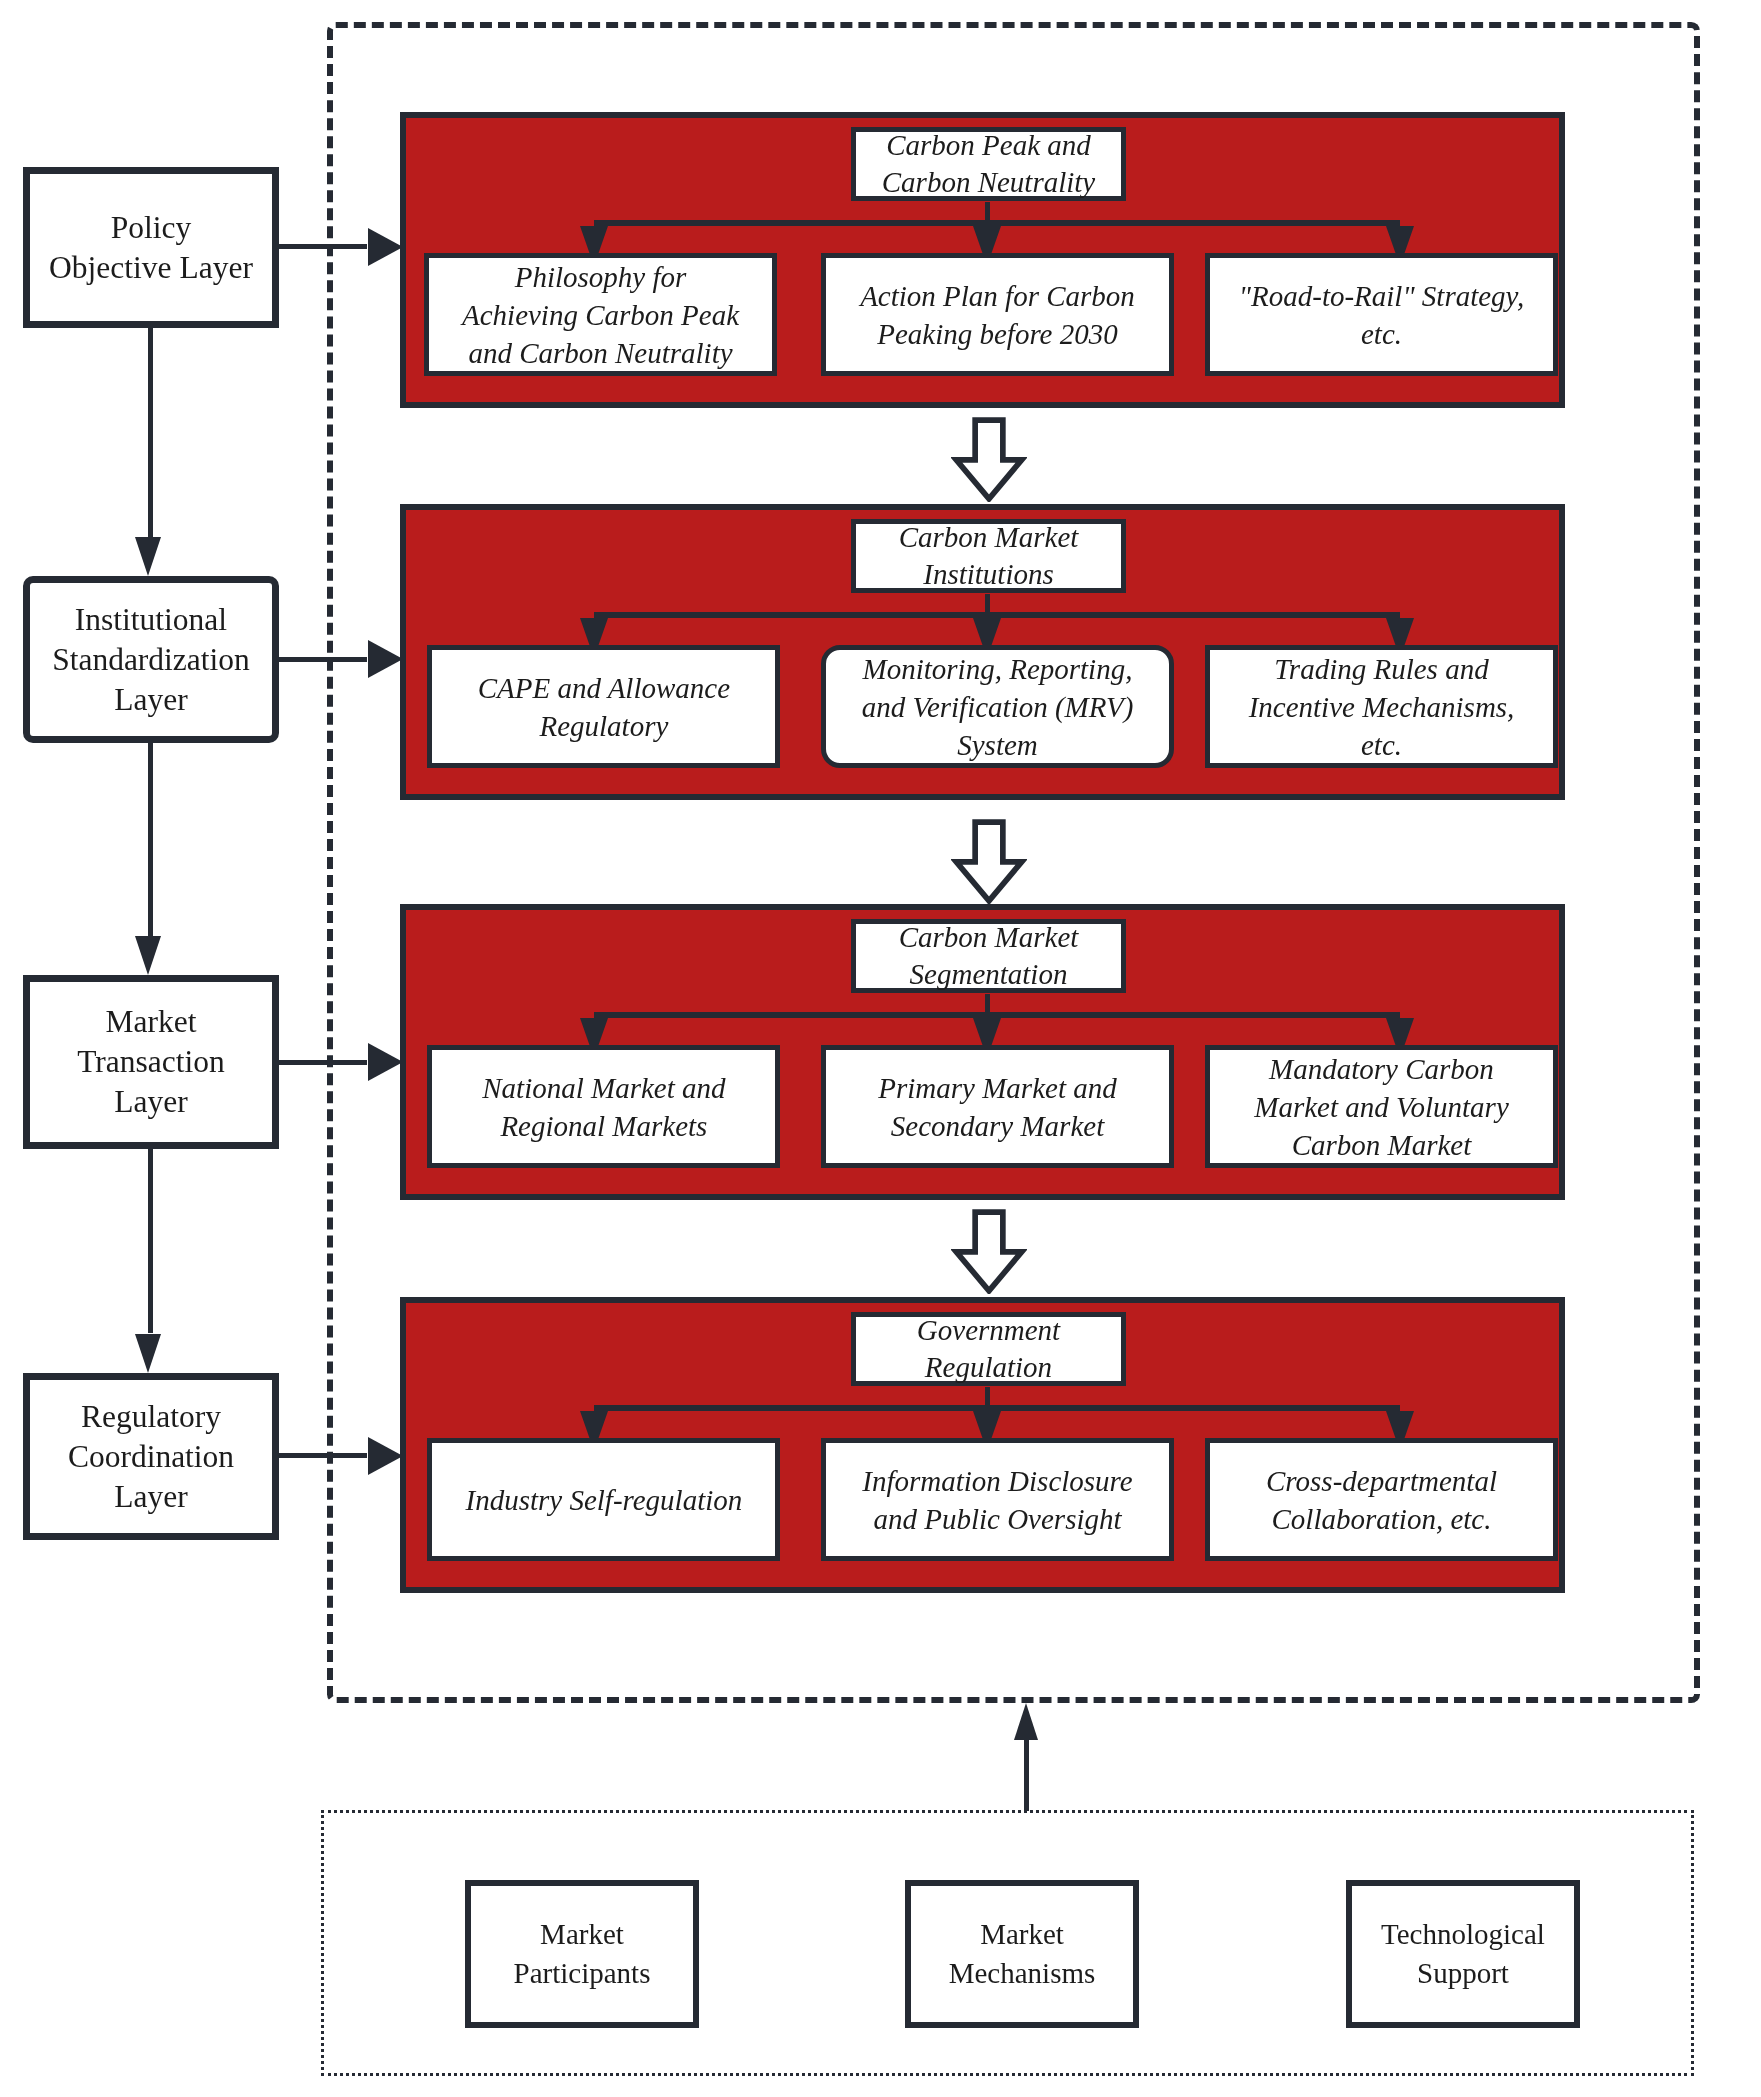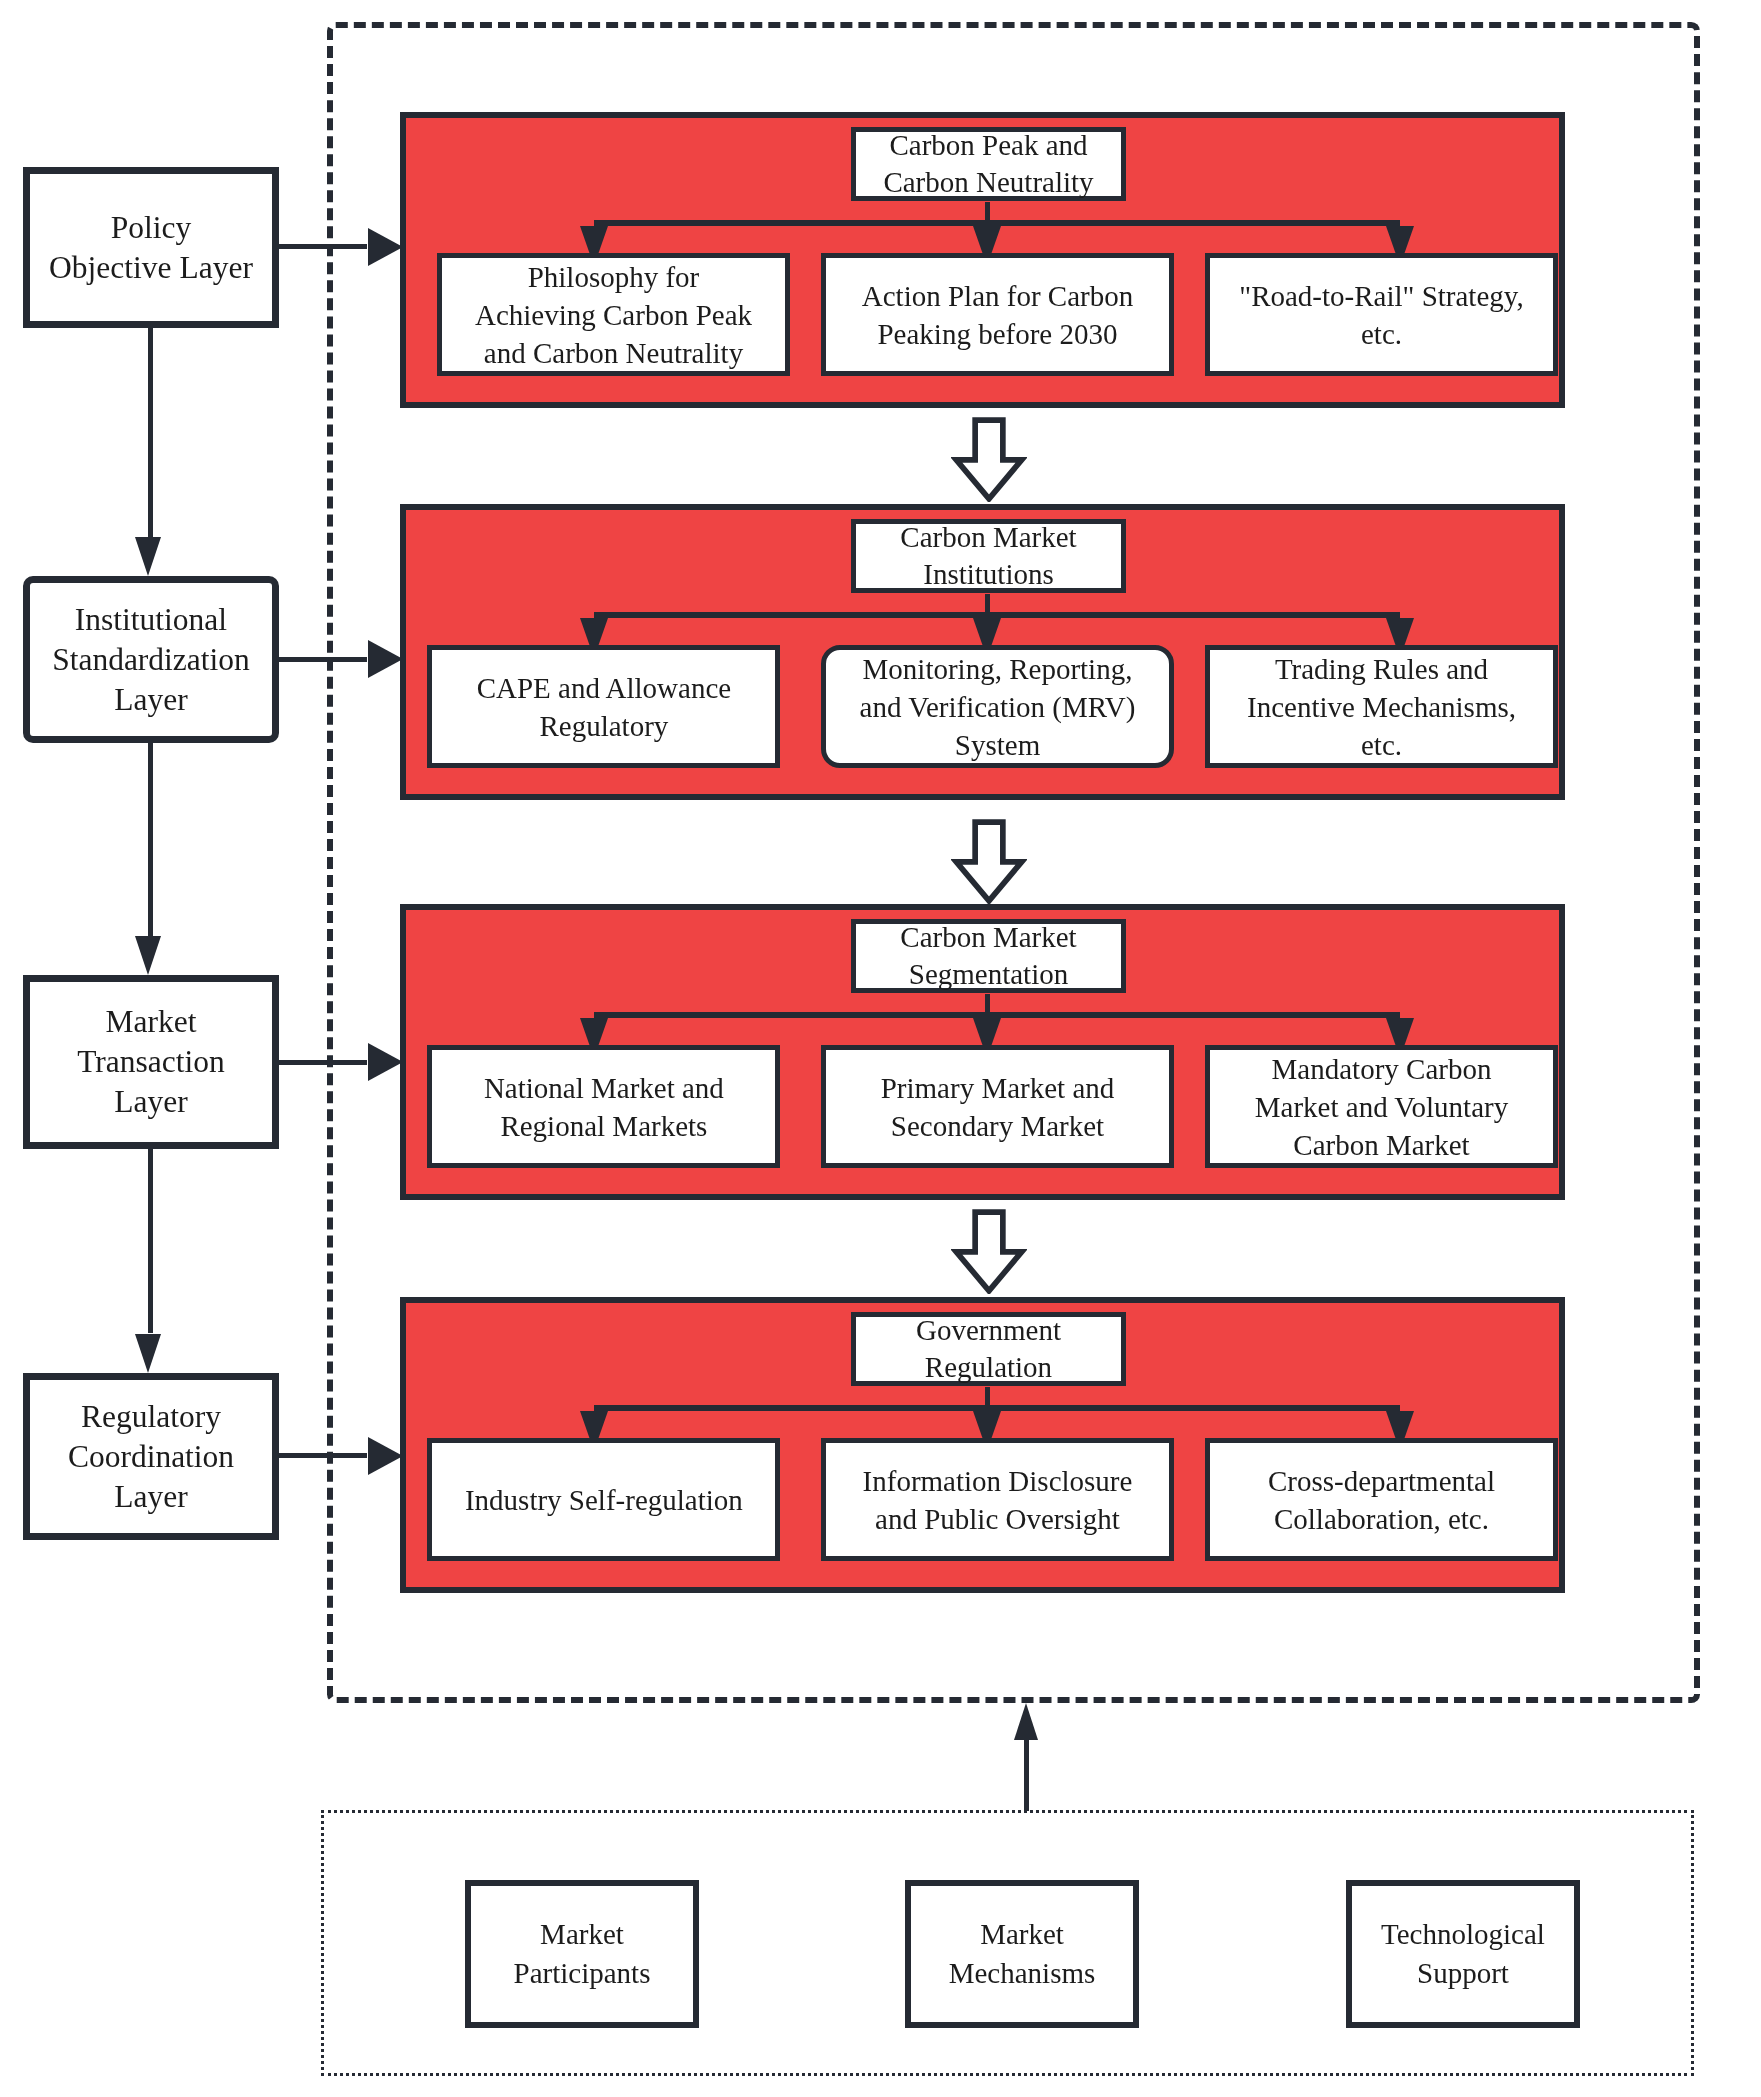--- a/index.html
+++ b/index.html
@@ -14,21 +14,21 @@
   }
   .box{
     position:absolute;box-sizing:border-box;background:#fff;
     display:flex;align-items:center;justify-content:center;
     text-align:center;white-space:pre-line;
   }
   .layer-box{border:7px solid var(--line);width:256px;left:23px;font-size:31.5px;line-height:40px;}
   .frame{position:absolute;box-sizing:border-box;}
   .dashed-frame{left:327px;top:22px;width:1373px;height:1681px;border:6.3px dashed var(--line);border-radius:8.8px;}
   .dotted-frame{left:321px;top:1810px;width:1373px;height:266px;border:3.8px dotted var(--line);}
-  .section{position:absolute;box-sizing:border-box;left:400px;width:1165px;height:296px;border:6.3px solid var(--line);background:#ef4444;}
+  .section{position:absolute;box-sizing:border-box;left:400px;width:1165px;height:296px;border:6.3px solid var(--line);background:#b91c1c;font-style:italic;}
   .header-box{left:445px;top:9.4px;width:275px;height:74px;border:5.7px solid var(--line);font-size:29px;line-height:37px;}
   .stub{left:579px;top:84px;width:5px;height:18px;}
   .bar{left:188px;top:102px;width:806px;height:6.3px;}
   .child{top:135px;width:353px;height:123px;border:5.7px solid var(--line);font-size:29px;line-height:38px;}
   .support-box{top:1880px;width:234px;height:148px;border:6.3px solid var(--line);font-size:29px;line-height:39px;}
   .line{position:absolute;background:var(--line);}
   .tri{position:absolute;width:0;height:0;}
   .tri-down{border-left:14.5px solid transparent;border-right:14.5px solid transparent;border-top:40px solid var(--line);}
   .tri-down-sm{border-left:13.2px solid transparent;border-right:13.2px solid transparent;border-top:39px solid var(--line);}
   .tri-right{border-top:19px solid transparent;border-bottom:19px solid transparent;border-left:35px solid var(--line);}
@@ -87,21 +87,21 @@
   <div class="section" style="top:112px;">
     <div class="box header-box">
       <span>Carbon Peak and
 Carbon Neutrality</span>
     </div>
     <div class="line stub"></div>
     <div class="line bar"></div>
     <div class="tri tri-down" style="left:174px;top:108px;"></div>
     <div class="tri tri-down" style="left:567px;top:108px;"></div>
     <div class="tri tri-down" style="left:980px;top:108px;"></div>
-    <div class="box child" style="left:31px;">
+    <div class="box child" style="left:18px;">
       <span>Philosophy for
 Achieving Carbon Peak
 and Carbon Neutrality</span>
     </div>
     <div class="box child" style="left:415px;">
       <span>Action Plan for Carbon
 Peaking before 2030</span>
     </div>
     <div class="box child" style="left:799px;">
       <span>"Road-to-Rail" Strategy,

